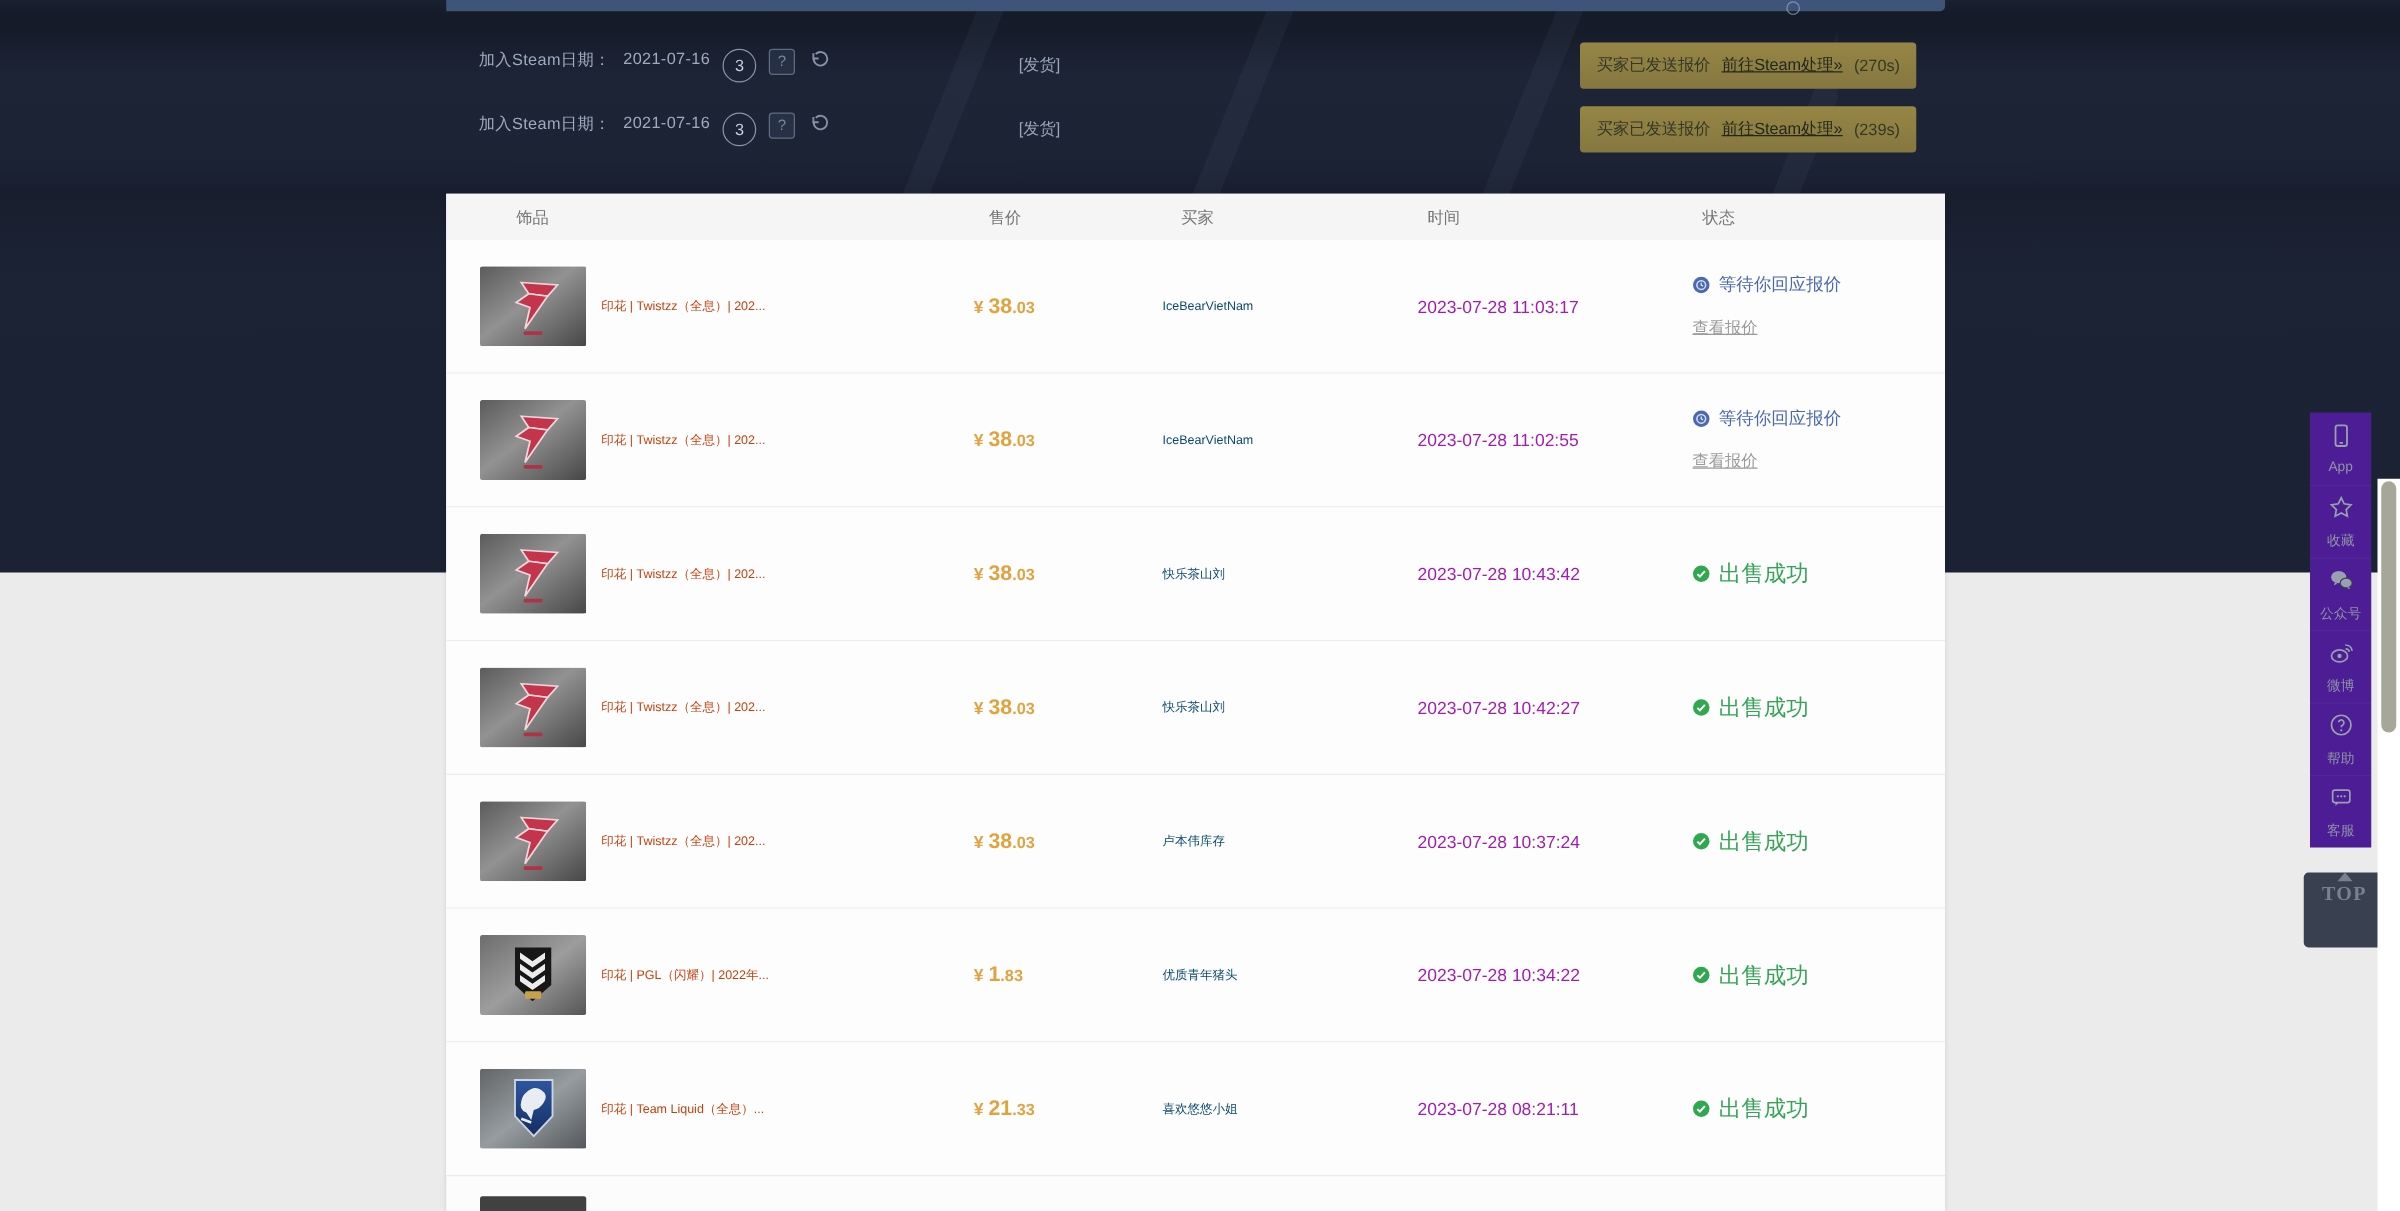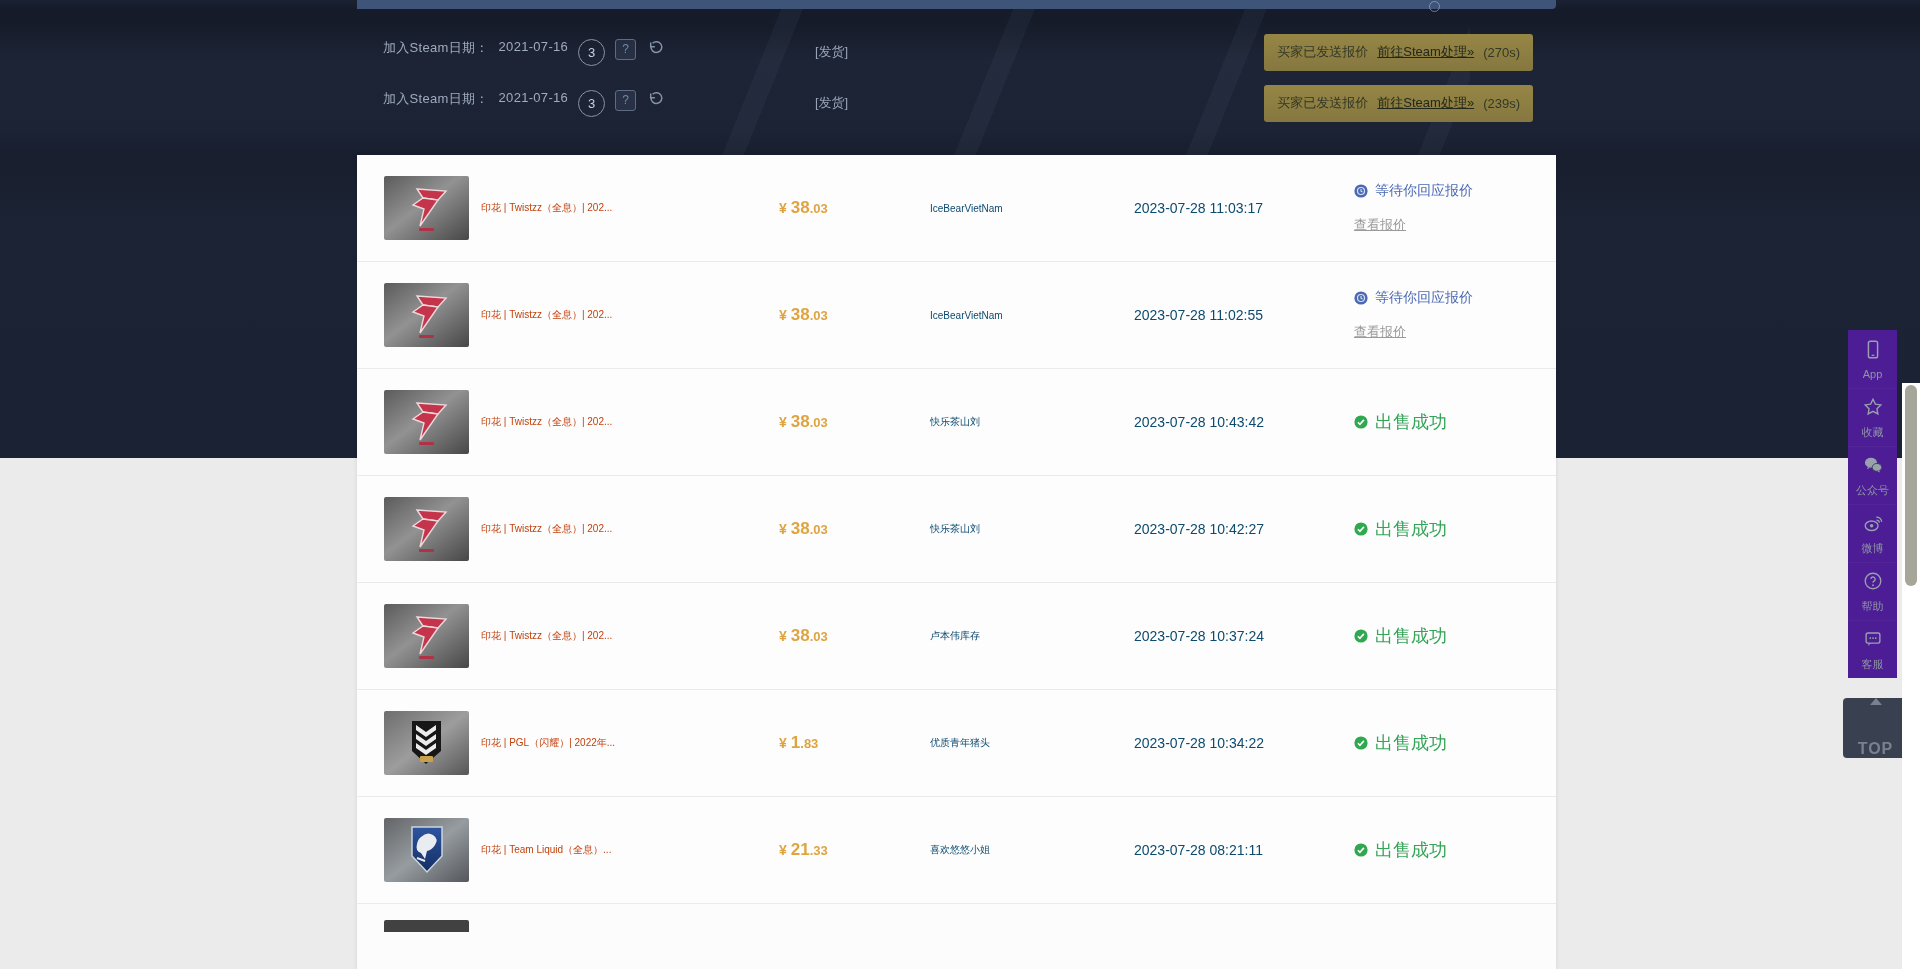--- a/index.html
+++ b/index.html
@@ -45,39 +45,39 @@
     column-gap:12px; padding-left:27px; height:107px; align-items:center;
     border-bottom:1px solid #ebebeb; background:#fdfdfe; }
   .cell-img { width:85px; height:64px; border-radius:2px; overflow:hidden; cursor:pointer; }
   .cell-img svg { display:block; }
   .cell-name { font-size:10px; color:#c2410c; white-space:nowrap; overflow:hidden; cursor:pointer; }
   .cell-price { color:#dfa440; white-space:nowrap; }
   .cur { font-size:14px; font-weight:700; margin-right:4px; }
   .pint { font-size:17px; font-weight:700;text-align:center; }
   .pdec { font-size:13px; font-weight:700; }
   .cell-buyer { font-size:10px; color:#0c4a6e; }
-  .cell-time { font-size:14px; color:#0c4a6e; }
+  .cell-time { font-size:14px; color:#a21caf; }
   .cell-status { display:flex; flex-direction:column; justify-content:flex-end; gap:16px; }
   .st-line { display:flex; align-items:center; gap:7px; }
   .st-icon { width:14px; height:14px; display:flex; }
   .trow.pending .st-label { color:#4a69b2; font-size:14px; }
   .trow.success .st-label { color:#35a457; font-size:18px; }
   .st-link { font-size:13px; color:#9a9a9a; text-decoration:underline; cursor:pointer; }
   .partial-row { height:28px; overflow:hidden; }
   .partial-img { width:85px; height:64px; margin:16px 0 0 27px; background:#414141; border-radius:2px; }
 
   
   .sidebar { position:absolute; left:1848px; top:330px; width:49px; background:#4c1d95; }
   .side-item { height:58px; display:flex; flex-direction:column; align-items:center;
     justify-content:center; gap:3px; cursor:pointer; }
   .side-item + .side-item { border-top:1px solid rgba(255,255,255,.04); }
   .side-label { font-size:11px; color:#8e95a4; white-space:nowrap; }
   .top-btn { position:absolute; left:1843px; top:698px; width:65px; height:60px;
     background:#394050; border:none; border-radius:4px; cursor:pointer; display:flex;
-    flex-direction:column; align-items:center; justify-content:space-between; gap:2px; }
+    flex-direction:column; align-items:center; justify-content:flex-start; gap:2px;font-family:Liberation Serif, serif; }
   .top-arrow { width:0; height:0; border-left:6px solid transparent; border-right:6px solid transparent;
     border-bottom:7px solid #79818f; }
   .top-label { font-size:16px; font-weight:700; color:#79818f; letter-spacing:1px;
     font-family:inherit; }
 
   
   .scrollbar { position:absolute; left:1902px; top:383px; width:18px; height:586px; background:#ffffff; }
   .scroll-thumb { position:absolute; left:3px; top:2px; width:12px; height:201px;
     background:#a6a699; border-radius:7px; }
 </style>
@@ -129,20 +129,27 @@
     </div>
     <span class="ship">[发货]</span>
     <button class="offer-btn">
       <span class="offer-prefix">买家已发送报价</span>
       <span class="offer-link">前往Steam处理»</span>
       <span class="offer-timer">(239s)</span>
     </button>
   </div>
 
   <section class="panel">
+    <div class="thead">
+      <span class="th-0">饰品</span>
+      <span class="th-1">售价</span>
+      <span class="th-2">买家</span>
+      <span class="th-3">时间</span>
+      <span class="th-4">状态</span>
+    </div>
     <div id="tbody">
         <div class="trow pending">
       <div class="cell-img">
             <svg width="85" height="64" viewBox="0 0 85 64">
               <defs>
                 <linearGradient id="gf" x1="0" y1="0" x2="1" y2="1">
                   <stop offset="0" stop-color="#5b5b5b"></stop>
                   <stop offset=".45" stop-color="#929292"></stop>
                   <stop offset="1" stop-color="#474747"></stop>
                 </linearGradient>

